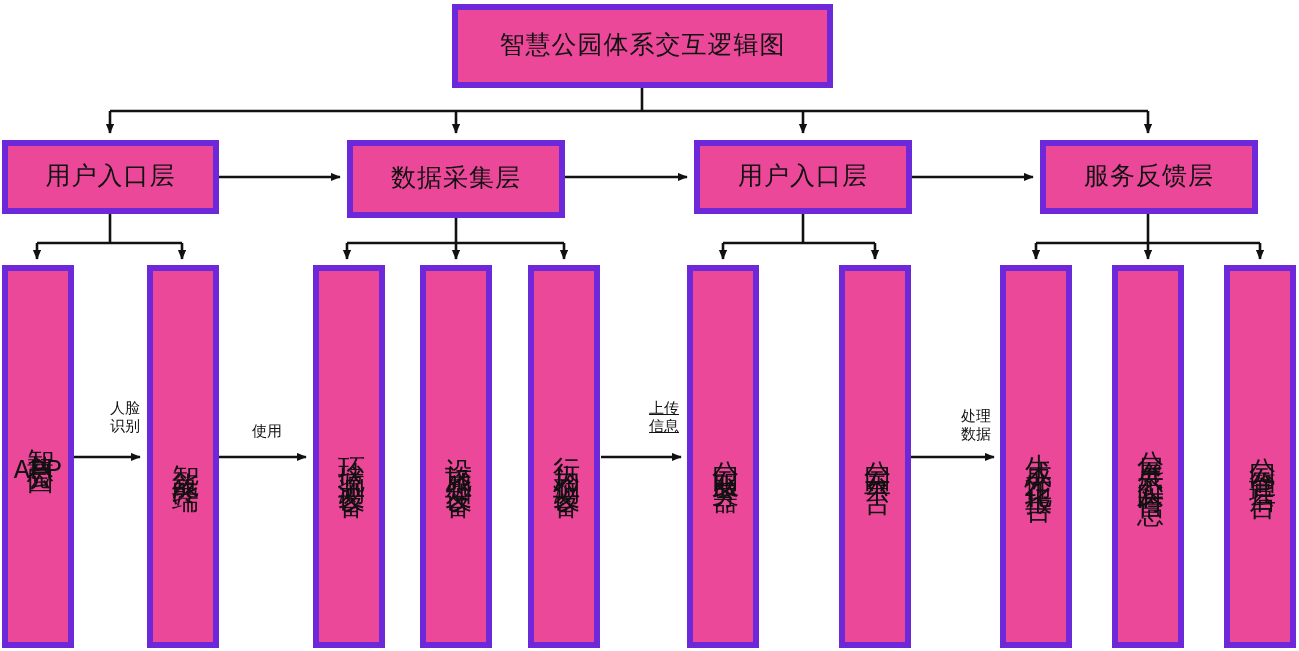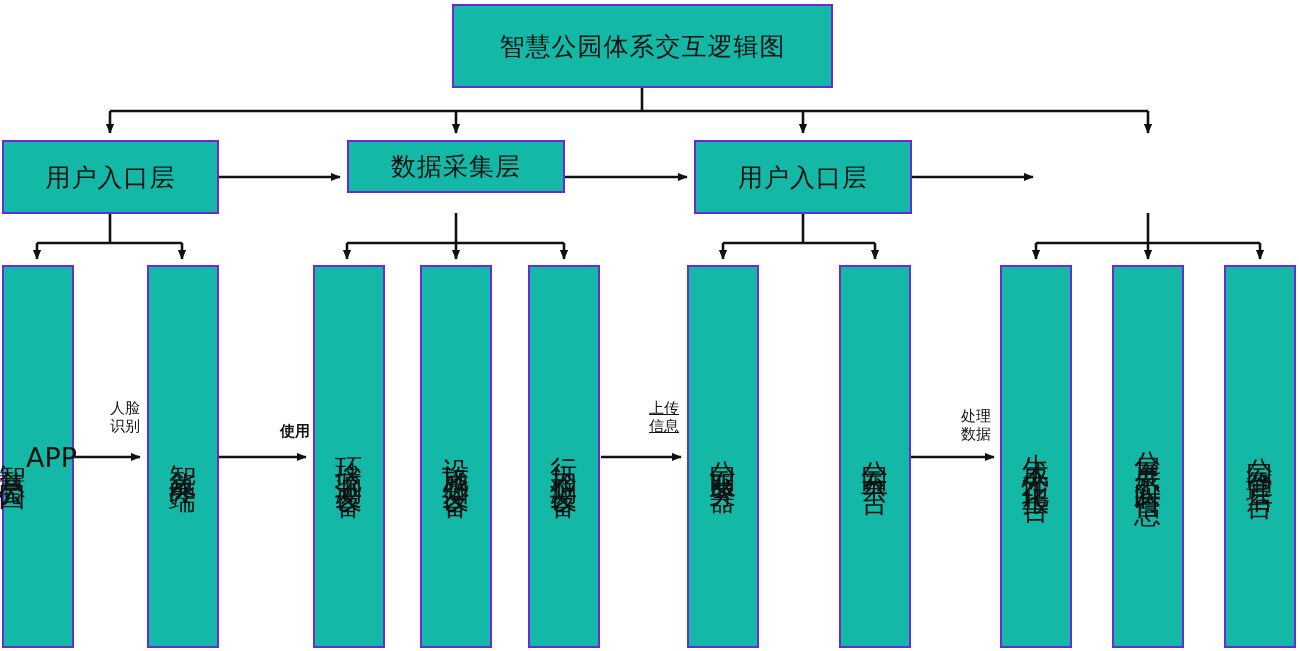--- a/index.html
+++ b/index.html
@@ -27,27 +27,28 @@
     position: absolute;
     left: 0;
     top: 0;
     width: 1299px;
     height: 651px;
     pointer-events: none;
   }
   .node {
     position: absolute;
     box-sizing: border-box;
-    border: 2px solid #6d28d9;
-    background: #14b8a6;
+    border: 6px solid #6d28d9;
+    background: #ec4899;
     display: flex;
     align-items: center;
     justify-content: center;
     text-align: center;
     line-height: 1.08;
+    font-family: Liberation Mono, monospace;
   }
   .node-title {
     font-size: 25px;
     letter-spacing: 1px;
   }
   .node-layer {
     font-size: 25px;
     letter-spacing: 1px;
   }
   .node-leaf {
@@ -55,21 +56,21 @@
   }
   .vtext {
     writing-mode: vertical-rl;
     text-orientation: upright;
     letter-spacing: 7px;
     line-height: 1;
     display: block;
   }
   .leaf-stack {
     display: flex;
-    flex-direction: row;
+    flex-direction: column;
     align-items: center;
     justify-content: flex-start;
   }
   .leaf-suffix {
     font-size: 27px;
     letter-spacing: 0px;
     margin-top: 2px;
   }
   .edge-label {
     position: absolute;
@@ -133,25 +134,28 @@
     </g>
   </svg>
 
   <div class="node node-title" style="left:452px; top:4px; width:381px; height:84px;">
     <span>智慧公园体系交互逻辑图</span>
   </div>
 
   <div class="node node-layer" style="left:2px; top:140px; width:217px; height:74px;justify-content:center;">
     <span>用户入口层</span>
   </div>
-  <div class="node node-layer" style="left:347px; top:140px; width:218px; height:53px;">
+  <div class="node node-layer" style="left:347px; top:140px; width:218px; height:78px;">
     <span>数据采集层</span>
   </div>
   <div class="node node-layer" style="left:694px; top:140px; width:218px; height:74px;">
     <span>用户入口层</span>
+  </div>
+  <div class="node node-layer" style="left:1040px; top:140px; width:218px; height:74px;">
+    <span>服务反馈层</span>
   </div>
 
   <div class="node node-leaf" style="left:2px; top:265px; width:72px; height:383px;">
     <span class="leaf-stack">
       <span class="vtext">智慧公园</span>
       <span class="leaf-suffix">APP</span>
     </span>
   </div>
 
   <div class="node node-leaf" style="left:147px; top:265px; width:72px; height:383px;">
@@ -185,19 +189,19 @@
   <div class="node node-leaf" style="left:1112px; top:265px; width:72px; height:383px;">
     <span class="vtext">公屏展示实时信息</span>
   </div>
 
   <div class="node node-leaf" style="left:1224px; top:265px; width:72px; height:383px;">
     <span class="vtext">公园管理后台</span>
   </div>
 
   <div class="edge-label" style="left:74px; top:400px; width:66px;">人脸
 识别</div>
-  <div class="edge-label" style="left:240px; top:423px; width:70px;font-weight:bold;">使用</div>
+  <div class="edge-label" style="left:212px; top:423px; width:70px;">使用</div>
   <div class="edge-label" style="left:613px; top:400px; width:66px;text-decoration:underline;">上传
 信息</div>
   <div class="edge-label" style="left:925px; top:408px; width:66px;">处理
 数据</div>
 
 </div>
 
 </body></html>

